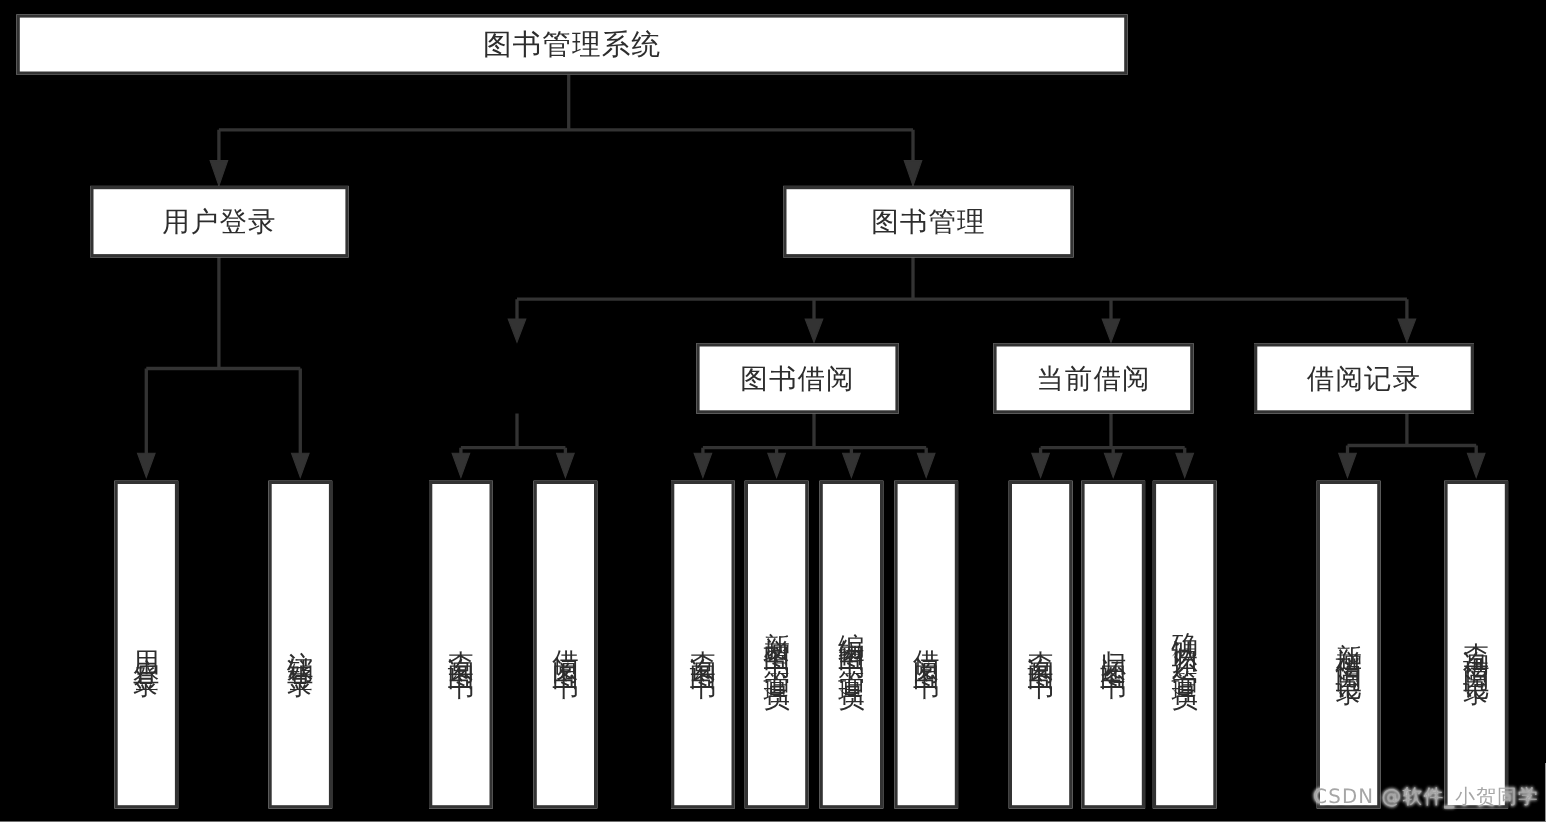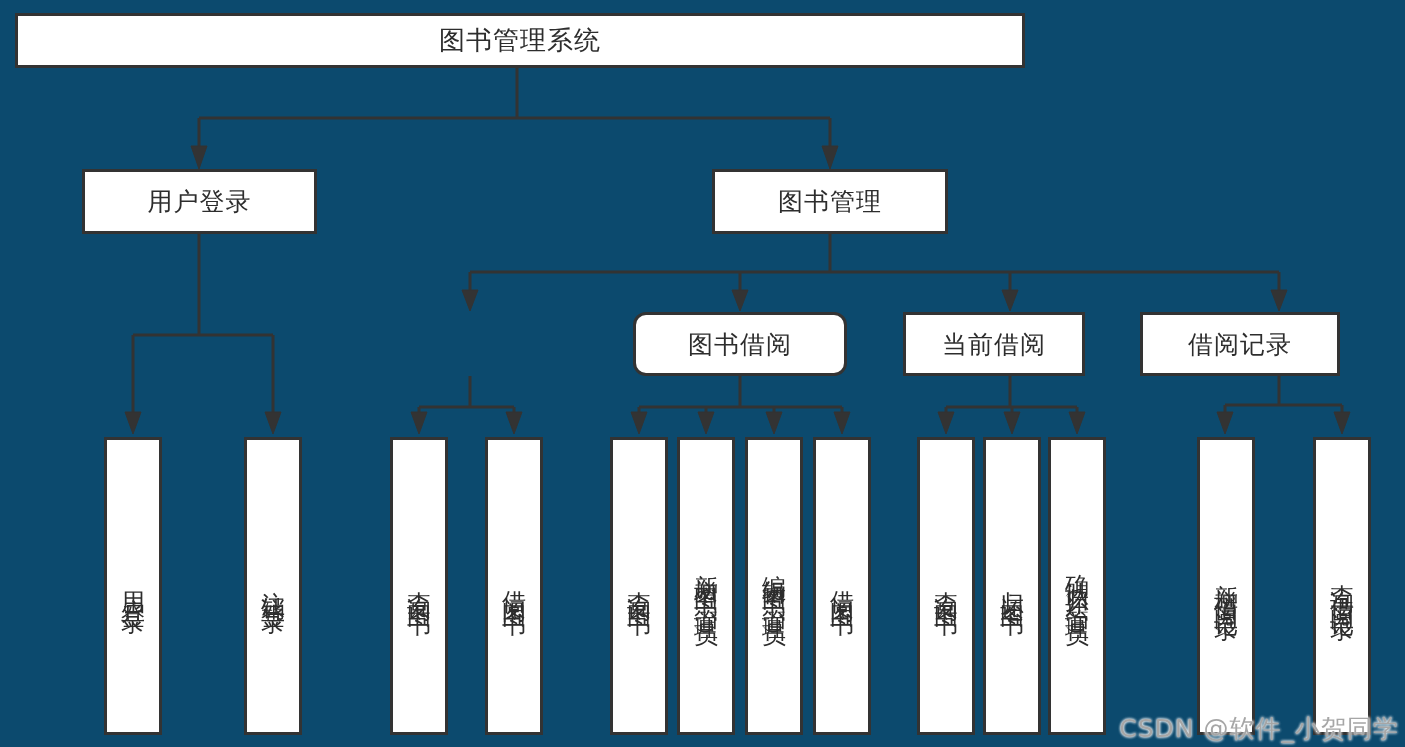--- a/index.html
+++ b/index.html
@@ -1,35 +1,35 @@
 <!DOCTYPE html>
 <html><head>
 <meta charset="utf-8">
 <style>
   html,body{margin:0;padding:0;background:#ffffff;}
   .canvas{
-    position:relative;width:1405px;height:747px;background:#0c4a6e;overflow:hidden;
+    position:relative;width:1405px;height:747px;background:#000000;overflow:hidden;
     font-family:"DejaVu Sans","Liberation Sans",sans-serif;
   }
   svg.connectors{position:absolute;left:0;top:0;width:1405px;height:747px;z-index:1;}
   svg.connectors path{stroke:#333333;stroke-width:3;fill:none;}
   svg.connectors polygon{fill:#333333;stroke:#333333;}
   .box{
     position:absolute;box-sizing:border-box;border:3px solid #333333;background:#ffffff;
     display:flex;align-items:center;justify-content:center;z-index:2;
   }
   .label{font-size:25px;color:#2d2d2d;letter-spacing:1px;white-space:nowrap;}
   .root-label{font-size:26px;}
   .vtext{
     writing-mode:vertical-rl;text-orientation:mixed;
     font-size:24px;letter-spacing:7px;color:#2d2d2d;line-height:1;
   }
   .watermark{
     position:absolute;right:6px;top:712px;z-index:3;
-    font-size:25px;color:#a6a6a6;letter-spacing:1px;white-space:nowrap;
+    font-size:18px;color:#a6a6a6;letter-spacing:1px;white-space:nowrap;
     text-shadow:0 0 3px #ffffff,0 0 3px #ffffff;
   }
 </style>
 </head>
 <body>
 
 <div class="canvas">
 
   <svg class="connectors" viewBox="0 0 1405 747" xmlns="http://www.w3.org/2000/svg">
 
@@ -67,25 +67,25 @@
     <polygon points="1334,412 1350,412 1342,434"></polygon>
   </svg>
 
   <div class="box" style="left:15px;top:13px;width:1010px;height:55px;">
     <span class="label root-label">图书管理系统</span>
   </div>
 
   <div class="box" style="left:82px;top:169px;width:235px;height:65px;">
     <span class="label">用户登录</span>
   </div>
-  <div class="box" style="left:712px;top:169px;width:236px;height:65px;">
+  <div class="box" style="left:712px;top:169px;width:264px;height:65px;">
     <span class="label">图书管理</span>
   </div>
 
-  <div class="box" style="left:633px;top:312px;width:214px;height:64px;border-radius:13px;">
+  <div class="box" style="left:633px;top:312px;width:184px;height:64px;">
     <span class="label">图书借阅</span>
   </div>
   <div class="box" style="left:903px;top:312px;width:182px;height:64px;">
     <span class="label">当前借阅</span>
   </div>
   <div class="box" style="left:1140px;top:312px;width:200px;height:64px;">
     <span class="label">借阅记录</span>
   </div>
 
   <div class="box" style="left:104px;top:437px;width:58px;height:298px;">

